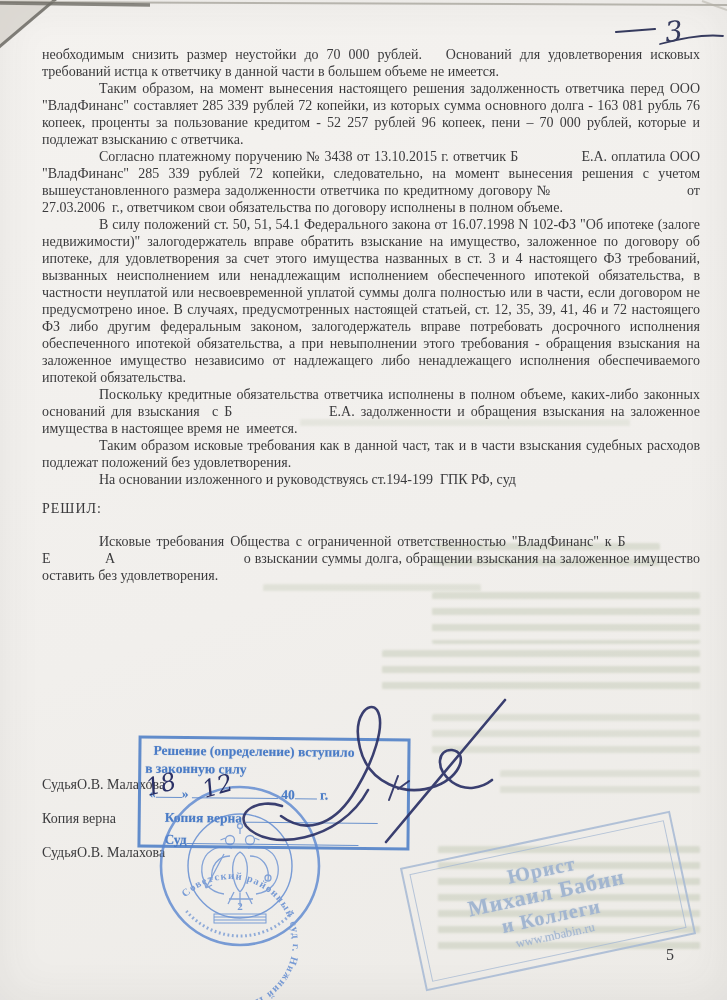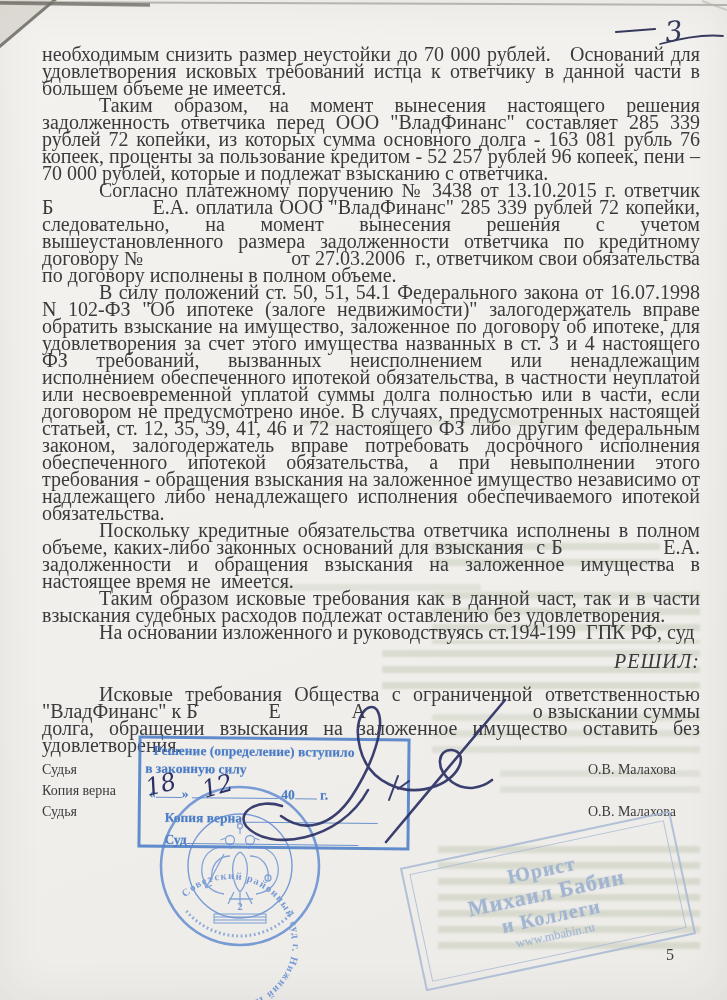--- a/index.html
+++ b/index.html
@@ -4,28 +4,28 @@
 <style>
   html,body{margin:0;padding:0;background:#888;}
   .page{
     position:relative;width:727px;height:1000px;overflow:hidden;
     background:linear-gradient(160deg,#f4f2ef 0%,#f1efec 55%,#edebe7 100%);
     box-shadow:inset 0 0 45px rgba(60,60,50,.07);
     font-family:"Liberation Serif","DejaVu Serif",serif;color:#3a3a3c;
   }
   
   .maintext{position:absolute;left:42px;top:46px;right:27px;z-index:2;
-    font-size:20px;line-height:17px;text-align:justify;}
+    font-size:14px;line-height:17px;text-align:justify;}
   .maintext p{margin:0;text-indent:57px;}
   .maintext p.noindent{text-indent:0;}
-  .heading{text-align:right;text-indent:0 !important;margin:12px 0 16px 0 !important;
-    letter-spacing:1px;font-style:italic;}
+  .heading{text-align:left;text-indent:0 !important;margin:12px 0 16px 0 !important;
+    letter-spacing:1px;}
   
   .sigblock{position:absolute;left:42px;top:760px;right:27px;z-index:2;font-size:14px;}
-  .sigrow{display:flex;justify-content:space-between;line-height:19px;margin-bottom:2px;}
+  .sigrow{display:flex;justify-content:flex-start;line-height:19px;margin-bottom:2px;margin-top:15px;}
   .sigrow .name{margin-right:24px;}
   
   .pagenum{position:absolute;left:666px;top:946px;font-size:16px;z-index:2;}
   
   .ghost{position:absolute;z-index:1;border-radius:2px;filter:blur(1.1px);opacity:.75;
     background:repeating-linear-gradient(180deg,
       rgba(148,164,126,.32) 0px,rgba(148,164,126,.32) 7px,
       rgba(0,0,0,0) 7px,rgba(0,0,0,0) 16px);}
   
   .decision-stamp{position:absolute;left:138px;top:737px;width:266px;height:106px;z-index:3;
@@ -64,21 +64,21 @@
   <div class="ghost" style="left:432px;top:714px;width:268px;height:46px;opacity:.6;"></div>
   <div class="ghost" style="left:500px;top:770px;width:200px;height:26px;opacity:.55;"></div>
   <div class="ghost" style="left:438px;top:846px;width:262px;height:112px;"></div>
 
   <div class="maintext">
     <p class="noindent">необходимым снизить размер неустойки до 70 000 рублей.&nbsp;&nbsp; Оснований для удовлетворения исковых требований истца к ответчику в данной части в большем объеме не имеется.</p>
     <p>Таким образом, на момент вынесения настоящего решения задолженность ответчика перед ООО "ВладФинанс" составляет 285 339 рублей 72 копейки, из которых сумма основного долга - 163 081 рубль 76 копеек, проценты за пользование кредитом - 52 257 рублей 96 копеек, пени – 70 000 рублей, которые и подлежат взысканию с ответчика.</p>
     <p>Согласно платежному поручению № 3438 от 13.10.2015 г. ответчик Б&nbsp;&nbsp;&nbsp;&nbsp;&nbsp;&nbsp;&nbsp;&nbsp;&nbsp;&nbsp;&nbsp;&nbsp;&nbsp;&nbsp; Е.А. оплатила ООО "ВладФинанс" 285 339 рублей 72 копейки, следовательно, на момент вынесения решения с учетом вышеустановленного размера задолженности ответчика по кредитному договору №&nbsp;&nbsp;&nbsp;&nbsp;&nbsp;&nbsp;&nbsp;&nbsp;&nbsp;&nbsp;&nbsp;&nbsp;&nbsp;&nbsp;&nbsp;&nbsp;&nbsp;&nbsp;&nbsp;&nbsp;&nbsp;&nbsp;&nbsp;&nbsp;&nbsp;&nbsp;&nbsp;&nbsp; от 27.03.2006&nbsp; г., ответчиком свои обязательства по договору исполнены в полном объеме.</p>
     <p>В силу положений ст. 50, 51, 54.1 Федерального закона от 16.07.1998 N 102-ФЗ "Об ипотеке (залоге недвижимости)" залогодержатель вправе обратить взыскание на имущество, заложенное по договору об ипотеке, для удовлетворения за счет этого имущества названных в ст. 3 и 4 настоящего ФЗ требований, вызванных неисполнением или ненадлежащим исполнением обеспеченного ипотекой обязательства, в частности неуплатой или несвоевременной уплатой суммы долга полностью или в части, если договором не предусмотрено иное. В случаях, предусмотренных настоящей статьей, ст. 12, 35, 39, 41, 46 и 72 настоящего ФЗ либо другим федеральным законом, залогодержатель вправе потребовать досрочного исполнения обеспеченного ипотекой обязательства, а при невыполнении этого требования - обращения взыскания на заложенное имущество независимо от надлежащего либо ненадлежащего исполнения обеспечиваемого ипотекой обязательства.</p>
     <p>Поскольку кредитные обязательства ответчика исполнены в полном объеме, каких-либо законных оснований для взыскания&nbsp; с Б&nbsp;&nbsp;&nbsp;&nbsp;&nbsp;&nbsp;&nbsp;&nbsp;&nbsp;&nbsp;&nbsp;&nbsp;&nbsp;&nbsp;&nbsp; Е.А. задолженности и обращения взыскания на заложенное имущества в настоящее время не&nbsp; имеется.</p>
-    <p>Таким образом исковые требования как в данной част, так и в части взыскания судебных расходов подлежат оставлению без удовлетворения.</p>
+    <p>Таким образом исковые требования как в данной част, так и в части взыскания судебных расходов подлежат положений без удовлетворения.</p>
     <p>На основании изложенного и руководствуясь ст.194-199&nbsp; ГПК РФ, суд</p>
     <p class="heading">РЕШИЛ:</p>
     <p>Исковые требования Общества с ограниченной ответственностью "ВладФинанс" к Б&nbsp;&nbsp;&nbsp;&nbsp;&nbsp;&nbsp;&nbsp;&nbsp;&nbsp;&nbsp;&nbsp;&nbsp;&nbsp; Е&nbsp;&nbsp;&nbsp;&nbsp;&nbsp;&nbsp;&nbsp;&nbsp;&nbsp;&nbsp;&nbsp;&nbsp;&nbsp; А&nbsp;&nbsp;&nbsp;&nbsp;&nbsp;&nbsp;&nbsp;&nbsp;&nbsp;&nbsp;&nbsp;&nbsp;&nbsp;&nbsp;&nbsp;&nbsp;&nbsp;&nbsp;&nbsp;&nbsp;&nbsp;&nbsp;&nbsp;&nbsp;&nbsp;&nbsp;&nbsp;&nbsp;&nbsp;&nbsp;&nbsp;&nbsp; о взыскании суммы долга, обращении взыскания на заложенное имущество оставить без удовлетворения.</p>
   </div>
 
   <div class="sigblock">
     <div class="sigrow">
       <span>Судья</span>
       <span class="name">О.В. Малахова</span>
     </div>

